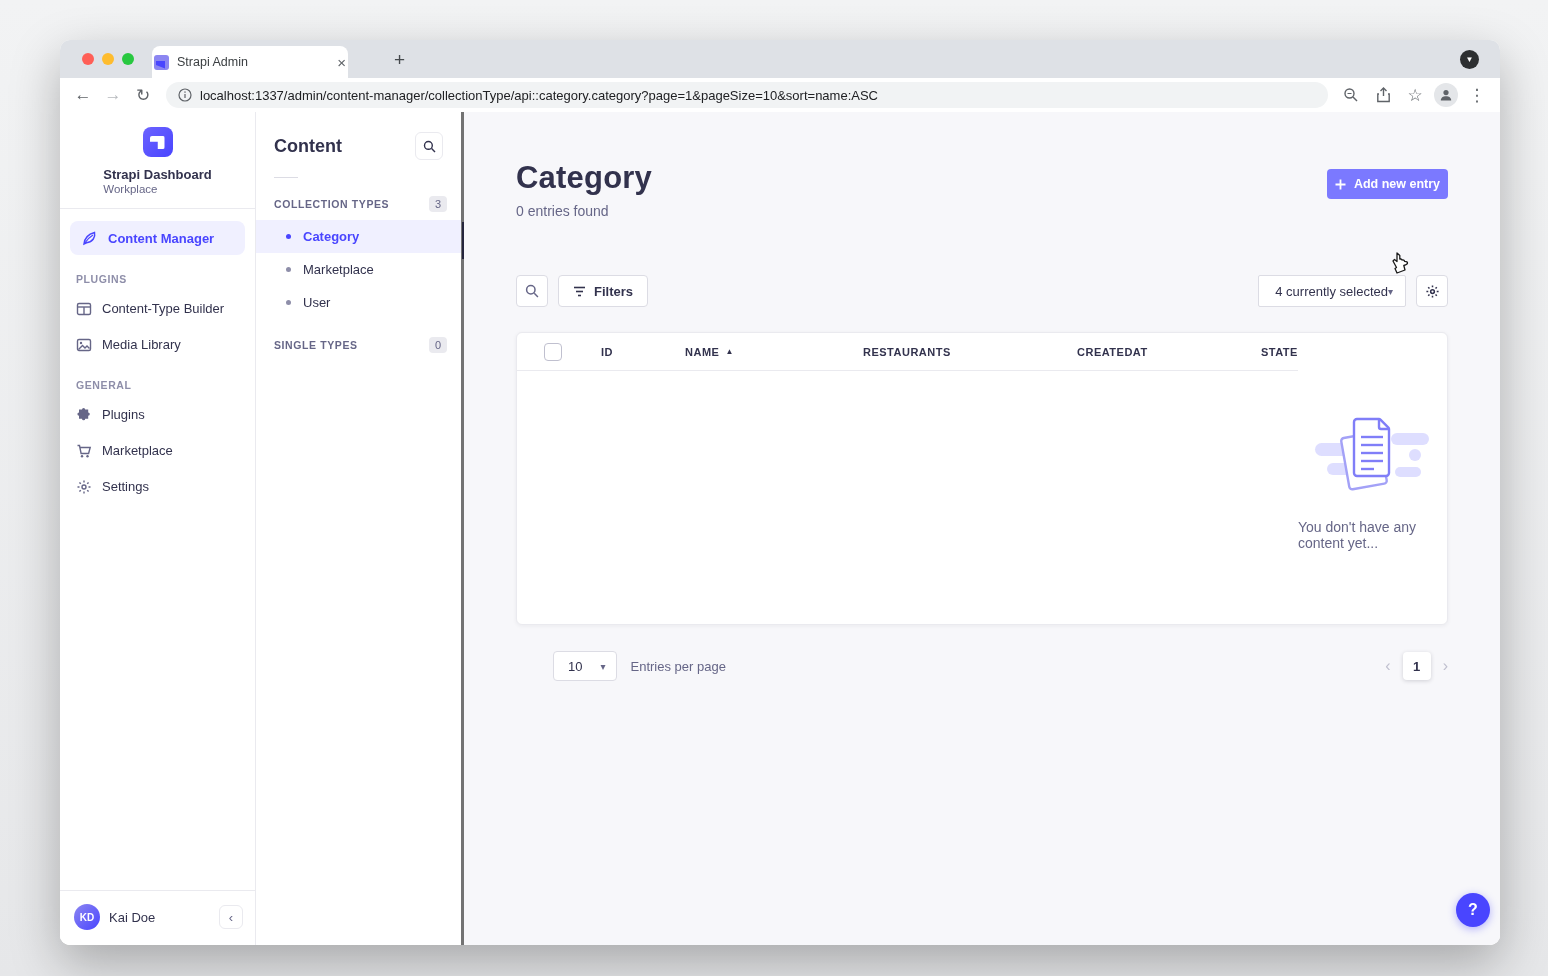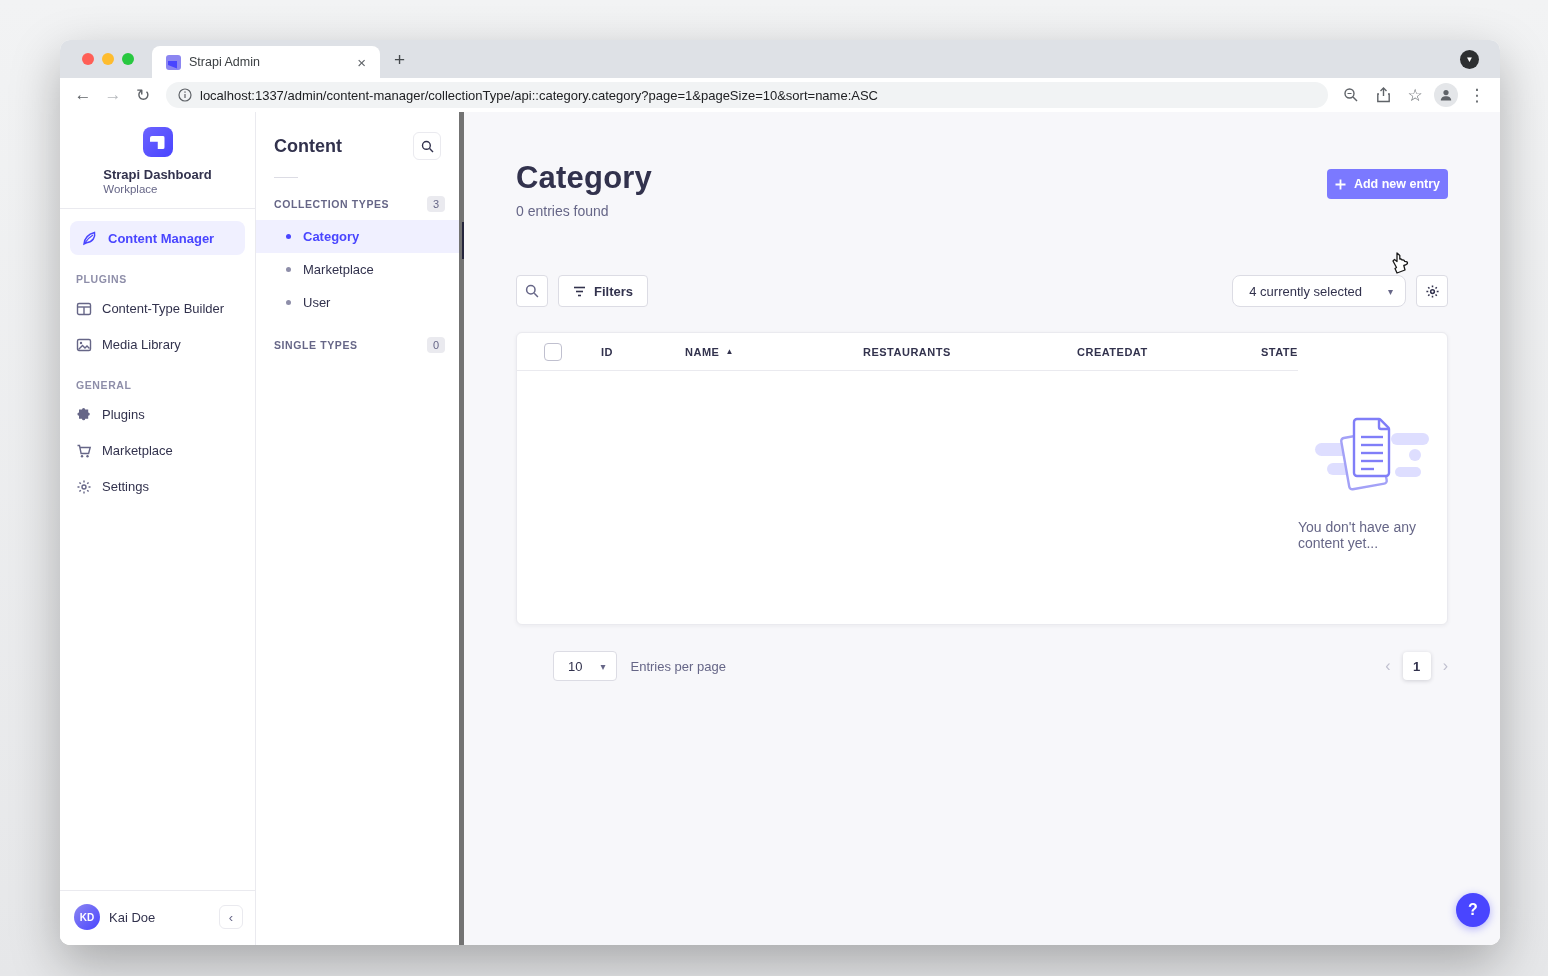--- a/index.html
+++ b/index.html
@@ -10,22 +10,22 @@
   
   .window { position:absolute; left:60px; top:40px; width:1440px; height:905px;
     border-radius:10px; overflow:hidden; background:#fff;
     box-shadow:0 18px 50px rgba(0,0,0,.28); }
 
   
   .tabstrip { position:relative; height:38px; background:#dee1e6; }
   .traffic { position:absolute; left:22px; top:13px; display:flex; gap:8px; }
   .light { width:12px; height:12px; border-radius:50%; }
   .light.red{ background:#ff5f57; } .light.yellow{ background:#febc2e; } .light.green{ background:#28c840; }
-  .tab { position:absolute; left:92px; top:6px; width:228px; height:32px; background:#fff;
-    border-radius:8px 8px 0 0; display:flex; align-items:center; padding:0 14px; gap:8px; }
+  .tab { position:absolute; left:92px; top:6px; width:196px; height:32px; background:#fff;
+    border-radius:8px 8px 0 0; display:flex; align-items:center; padding:0 2px; gap:8px; }
   .favicon { width:15px; height:15px; position:relative; flex:0 0 auto; }
   .favicon .fa { position:absolute; inset:0; background:#8c86f1; border-radius:3px; }
   .favicon .fb { position:absolute; left:2px; top:6px; width:9px; height:8px; background:#4945ff; clip-path:polygon(0 0,100% 0,100% 100%,0 55%); }
   .tab-title { font-size:12.5px; color:#3c4043; flex:1; white-space:nowrap; overflow:hidden; }
   .tab-close { font-size:15px; color:#5f6368; cursor:pointer; line-height:1; }
   .newtab { position:absolute; left:334px; top:10px; font-size:19px; color:#45494d; line-height:1; }
   .win-badge { position:absolute; right:21px; top:10px; width:19px; height:19px; border-radius:50%;
     background:#2d2f31; color:#fff; font-size:8px; display:flex; align-items:center; justify-content:center; }
 
   
@@ -59,21 +59,21 @@
   .side-item svg { flex:0 0 auto; }
   .user-row { position:absolute; left:0; right:0; bottom:0; border-top:1px solid #eaeaef;
     display:flex; align-items:center; gap:9px; padding:13px 12px 15px 14px; background:#fff; }
   .user-avatar { width:26px; height:26px; border-radius:50%; background:linear-gradient(135deg,#8c86f1,#4945ff);
     color:#fff; font-size:10px; font-weight:bold; display:flex; align-items:center; justify-content:center; }
   .user-name { font-size:13px; color:#32324d; flex:1; }
   .collapse-btn { width:24px; height:24px; border:1px solid #eaeaef; border-radius:6px; background:#fff;
     color:#666687; font-size:13px; display:flex; align-items:center; justify-content:center; }
 
   
-  .side2 { width:208px; border-right:5px solid #737373; background:#fff; position:relative; }
+  .side2 { width:208px; border-right:3px solid #737373; background:#fff; position:relative; }
   .cp-head { display:flex; align-items:center; justify-content:space-between; padding:20px 18px 0; }
   .cp-title { font-size:18px; font-weight:bold; color:#32324d; }
   .cp-search { width:28px; height:28px; border:1px solid #eaeaef; border-radius:6px; background:#fff;
     display:flex; align-items:center; justify-content:center; }
   .cp-divider { width:24px; border-bottom:1px solid #dcdce4; margin:17px 0 0 18px; }
   .grp-row { display:flex; align-items:center; justify-content:space-between; padding:18px 14px 8px 18px; }
   .grp-label { font-size:10.5px; font-weight:bold; letter-spacing:.6px; color:#666687; }
   .grp-badge { background:#eaeaef; border-radius:4px; padding:2px 6px; font-size:11px; color:#666687; }
   .ct-item { display:flex; align-items:center; gap:12px; padding:9px 18px 9px 30px; font-size:13px; color:#32324d; }
   .ct-item .dot { width:5px; height:5px; border-radius:50%; background:#8e8ea9; }
@@ -91,22 +91,22 @@
     margin-top:9px; font-family:"Liberation Sans", sans-serif; }
   .cursor-svg { position:absolute; right:88px; top:140px; z-index:5; }
 
   .controls { display:flex; justify-content:space-between; align-items:center; margin-top:56px; }
   .ctl-left, .ctl-right { display:flex; align-items:center; gap:10px; }
   .sq-btn { width:32px; height:32px; border:1px solid #dcdce4; border-radius:4px; background:#fff;
     display:flex; align-items:center; justify-content:center; }
   .filters-btn { height:32px; border:1px solid #dcdce4; border-radius:4px; background:#fff;
     display:flex; align-items:center; gap:8px; padding:0 14px; font-size:13px; font-weight:bold; color:#32324d;
     font-family:"Liberation Sans", sans-serif; }
-  .select-box { height:32px; border:1px solid #dcdce4; border-radius:8px; background:#fff;
-    display:flex; align-items:center; gap:26px; padding:0 12px 0 16px; font-size:13px; color:#32324d; }
+  .select-box { height:32px; border:1px solid #dcdce4; border-radius:2px; background:#fff;
+    display:flex; align-items:center; padding:0 12px 0 16px; font-size:13px; color:#32324d; }
   .select-box .car { color:#666687; font-size:10px; }
 
   .table-card { margin-top:25px; background:#fff; border:1px solid #eaeaef; border-radius:6px;
     box-shadow:0 1px 4px rgba(33,33,52,.06); height:293px; display:flex; flex-direction:row; }
   .thead { display:grid; grid-template-columns:84px 84px 178px 214px 184px 1fr;
     align-items:center; height:38px; border-bottom:1px solid #eaeaef; }
   .th { font-size:11px; font-weight:bold; letter-spacing:.5px; color:#32324d; display:flex; align-items:center; gap:6px; }
   .checkbox { width:18px; height:18px; border:1px solid #c0c0cf; border-radius:4px; background:#fff; margin-left:27px; }
   .sort-arrow { font-size:8px; color:#32324d; }
   .tbody-empty { flex:1; display:flex; flex-direction:column; align-items:center; justify-content:center; gap:16px; }

